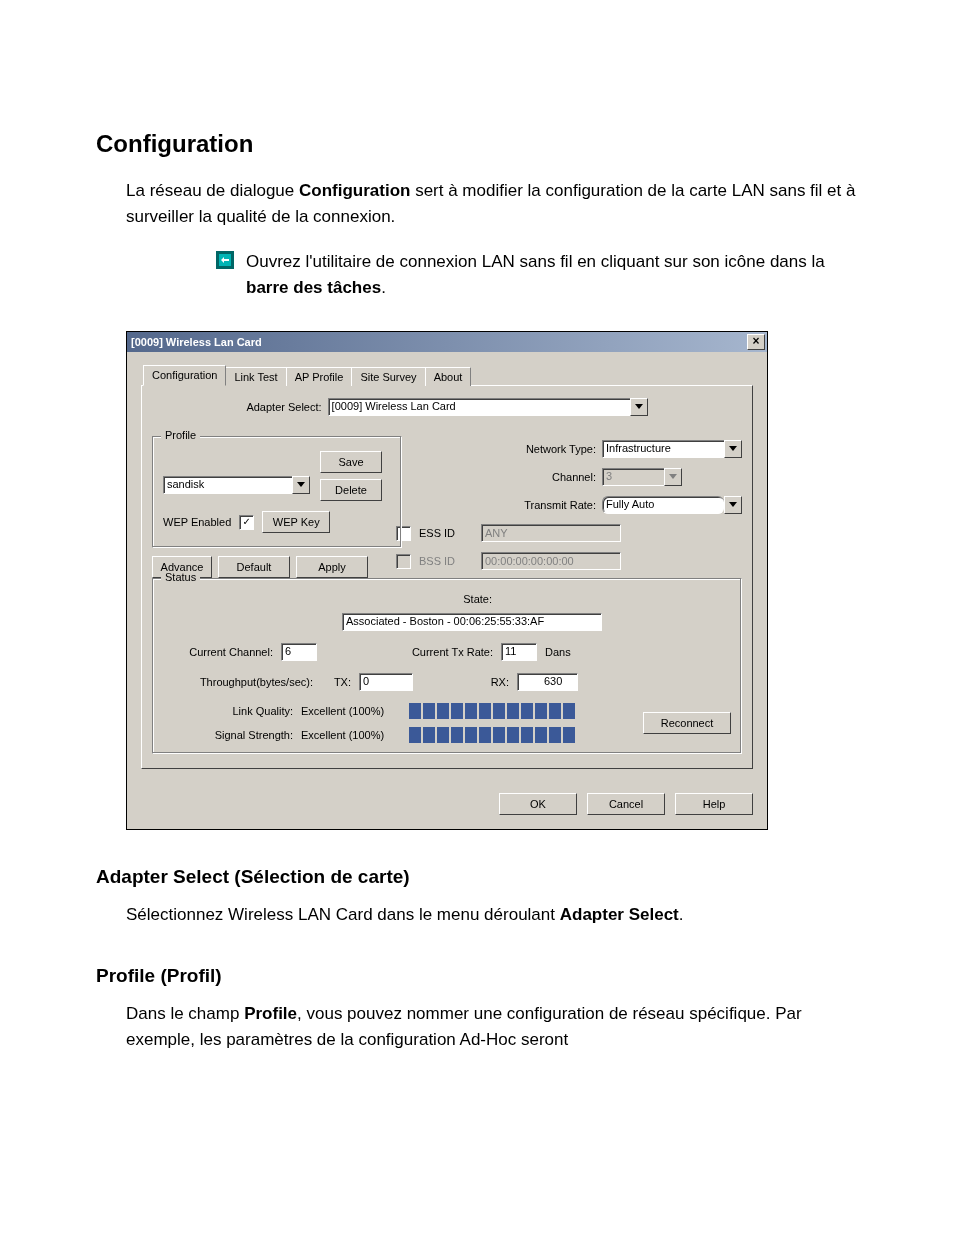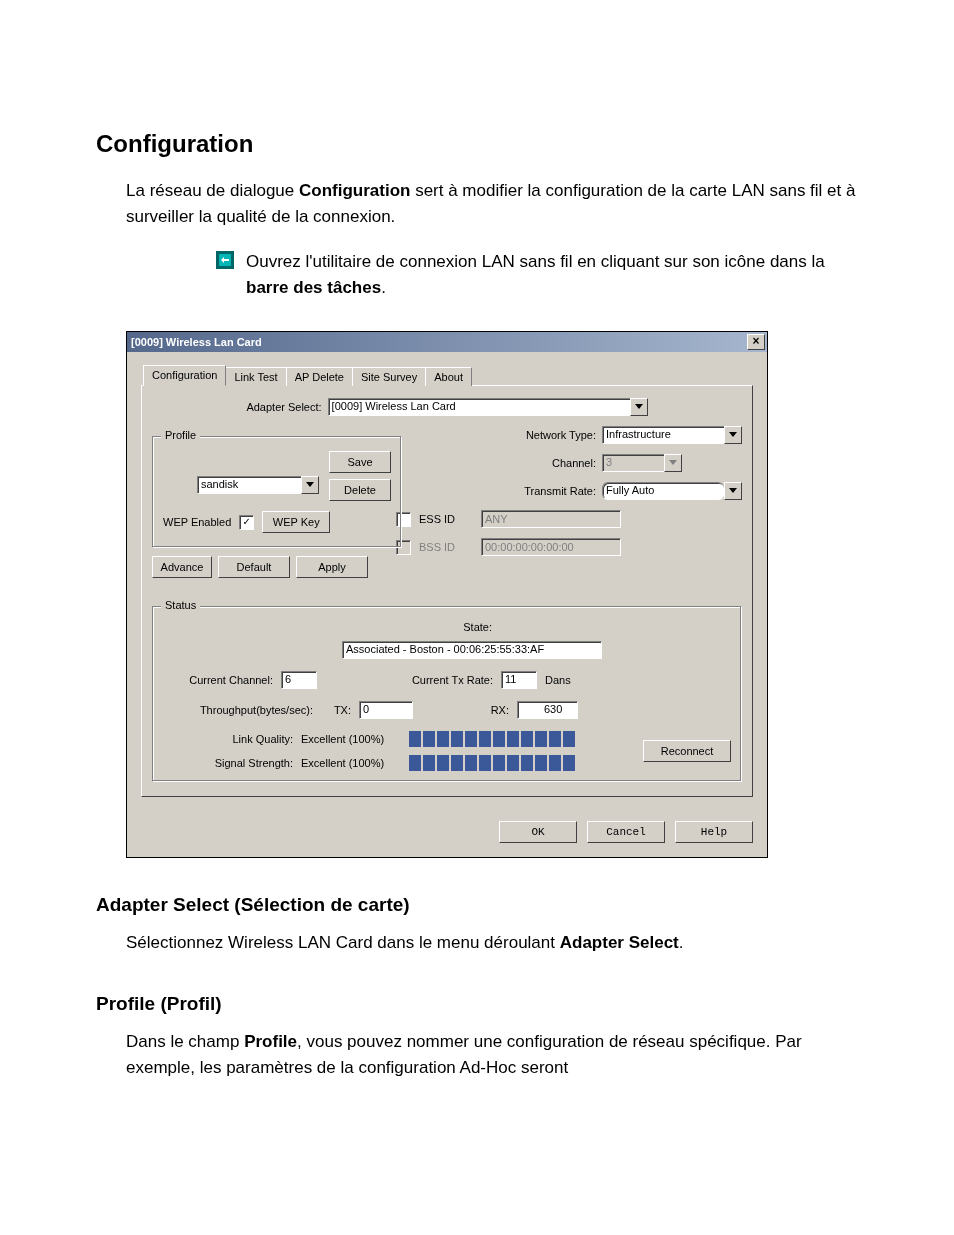--- a/index.html
+++ b/index.html
@@ -200,21 +200,21 @@
   }
   .win-checkbox.disabled { background: #D4D0C8; color:#808080; }
 
   .main-columns {
     display: flex;
     gap: 14px;
     margin-top: 10px;
     align-items: flex-start;
   }
   .left-col { width: 250px; }
-  .right-col { flex: 1; }
+  .right-col { flex: 1; margin-top: 14px; }
 
   .profile-inner {
     display: flex;
     gap: 10px;
   }
   .profile-inner .btn-col { display:flex; flex-direction:column; gap:6px; }
 
   .profile-bottom-row {
     display: flex;
     align-items: center;
@@ -245,21 +245,21 @@
     width: 12px;
     background: #3B5998;
   }
 
   .dialog-footer {
     display: flex;
     justify-content: flex-end;
     gap: 10px;
     padding: 10px 14px 14px 0;
   }
-  .dialog-footer .win-btn { width: 78px; font-family: Liberation Mono, monospace; }
+  .dialog-footer .win-btn { width: 78px; }
 
   .graytext { color: #808080; }
 </style>
 </head>
 <body>
 
 <div class="page">
 
   <h1 class="doc-heading">Configuration</h1>
 
@@ -286,21 +286,21 @@
       <div class="titlebar">
         <span>[0009] Wireless Lan Card</span>
         <span class="close-btn">×</span>
       </div>
 
       <div class="dialog-body">
 
         <div class="tabs">
           <div class="tab active">Configuration</div>
           <div class="tab">Link Test</div>
-          <div class="tab">AP Delete</div>
+          <div class="tab">AP Profile</div>
           <div class="tab">Site Survey</div>
           <div class="tab">About</div>
         </div>
 
         <div class="tab-panel">
 
           <div class="row" style="justify-content:center; gap:6px; margin-bottom:4px;">
             <span>Adapter Select:</span>
             <span class="select-wrap" style="width:320px;">
               <span class="win-input" style="flex:1;">[0009] Wireless Lan Card</span>
@@ -312,21 +312,21 @@
             </span>
           </div>
 
           <div class="main-columns">
 
             <div class="left-col">
               <div class="groupbox" style="padding-bottom:14px;">
                 <legend>Profile</legend>
 
                 <div class="profile-inner" style="align-items:center;">
-                  <span class="select-wrap" style="width:147px; margin-top:18px;margin-left:34px;">
+                  <span class="select-wrap" style="width:147px; margin-top:18px;">
                     <span class="win-input" style="flex:1;">sandisk</span>
                     <span class="select-arrow">
                         <svg viewBox="0 0 8 6">
                           <path d="M0 0 L8 0 L4 5 Z" fill="#000"></path>
                         </svg>
                       </span>
                   </span>
                   <div class="btn-col">
                     <div class="win-btn" style="width:62px;">Save</div>
                     <div class="win-btn" style="width:62px;">Delete</div>
@@ -388,21 +388,21 @@
                 <span class="win-input disabled graytext" style="width:140px; line-height:14px;">ANY</span>
               </div>
               <div class="right-row" style="justify-content:flex-start; margin-left:-20px; gap:8px; margin-bottom:0;">
                 <span class="win-checkbox disabled"></span>
                 <span class="graytext" style="width:54px;">BSS ID</span>
                 <span class="win-input disabled graytext" style="width:140px; line-height:14px;">00:00:00:00:00:00</span>
               </div>
             </div>
           </div>
 
-          <div class="groupbox" style="margin-top:28px;">
+          <div class="groupbox" style="margin-top:0;">
             <legend>Status</legend>
 
             <div class="row" style="gap:8px; margin-bottom:12px; margin-left:50px;flex-direction:column;">
               <span style="width:40px; text-align:right;">State:</span>
               <span class="win-input" style="width:260px;">Associated - Boston - 00:06:25:55:33:AF</span>
             </div>
 
             <div class="row" style="gap:8px; margin-bottom:12px; margin-left:10px;">
               <span style="width:100px; text-align:right;">Current Channel:</span>
               <span class="win-input" style="width:36px;">6</span>

